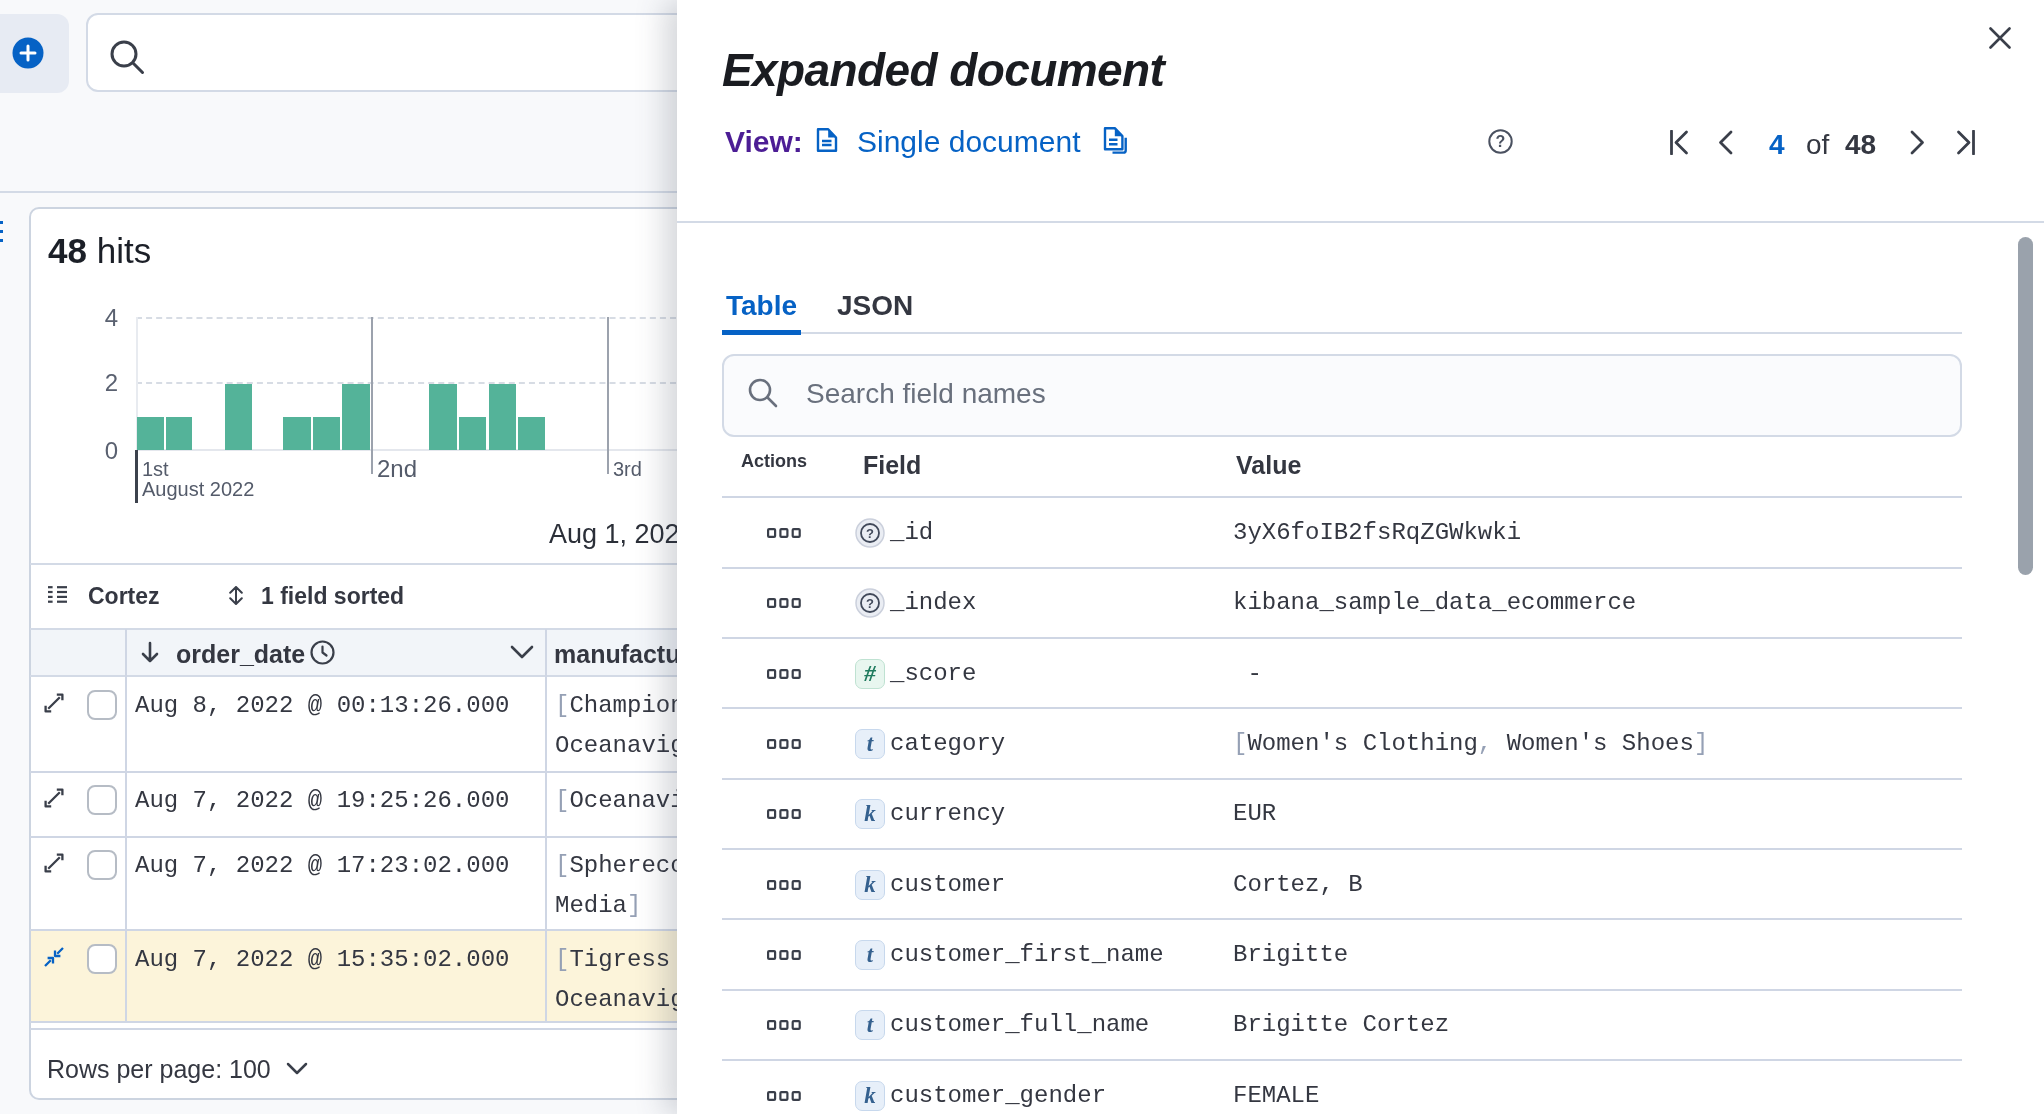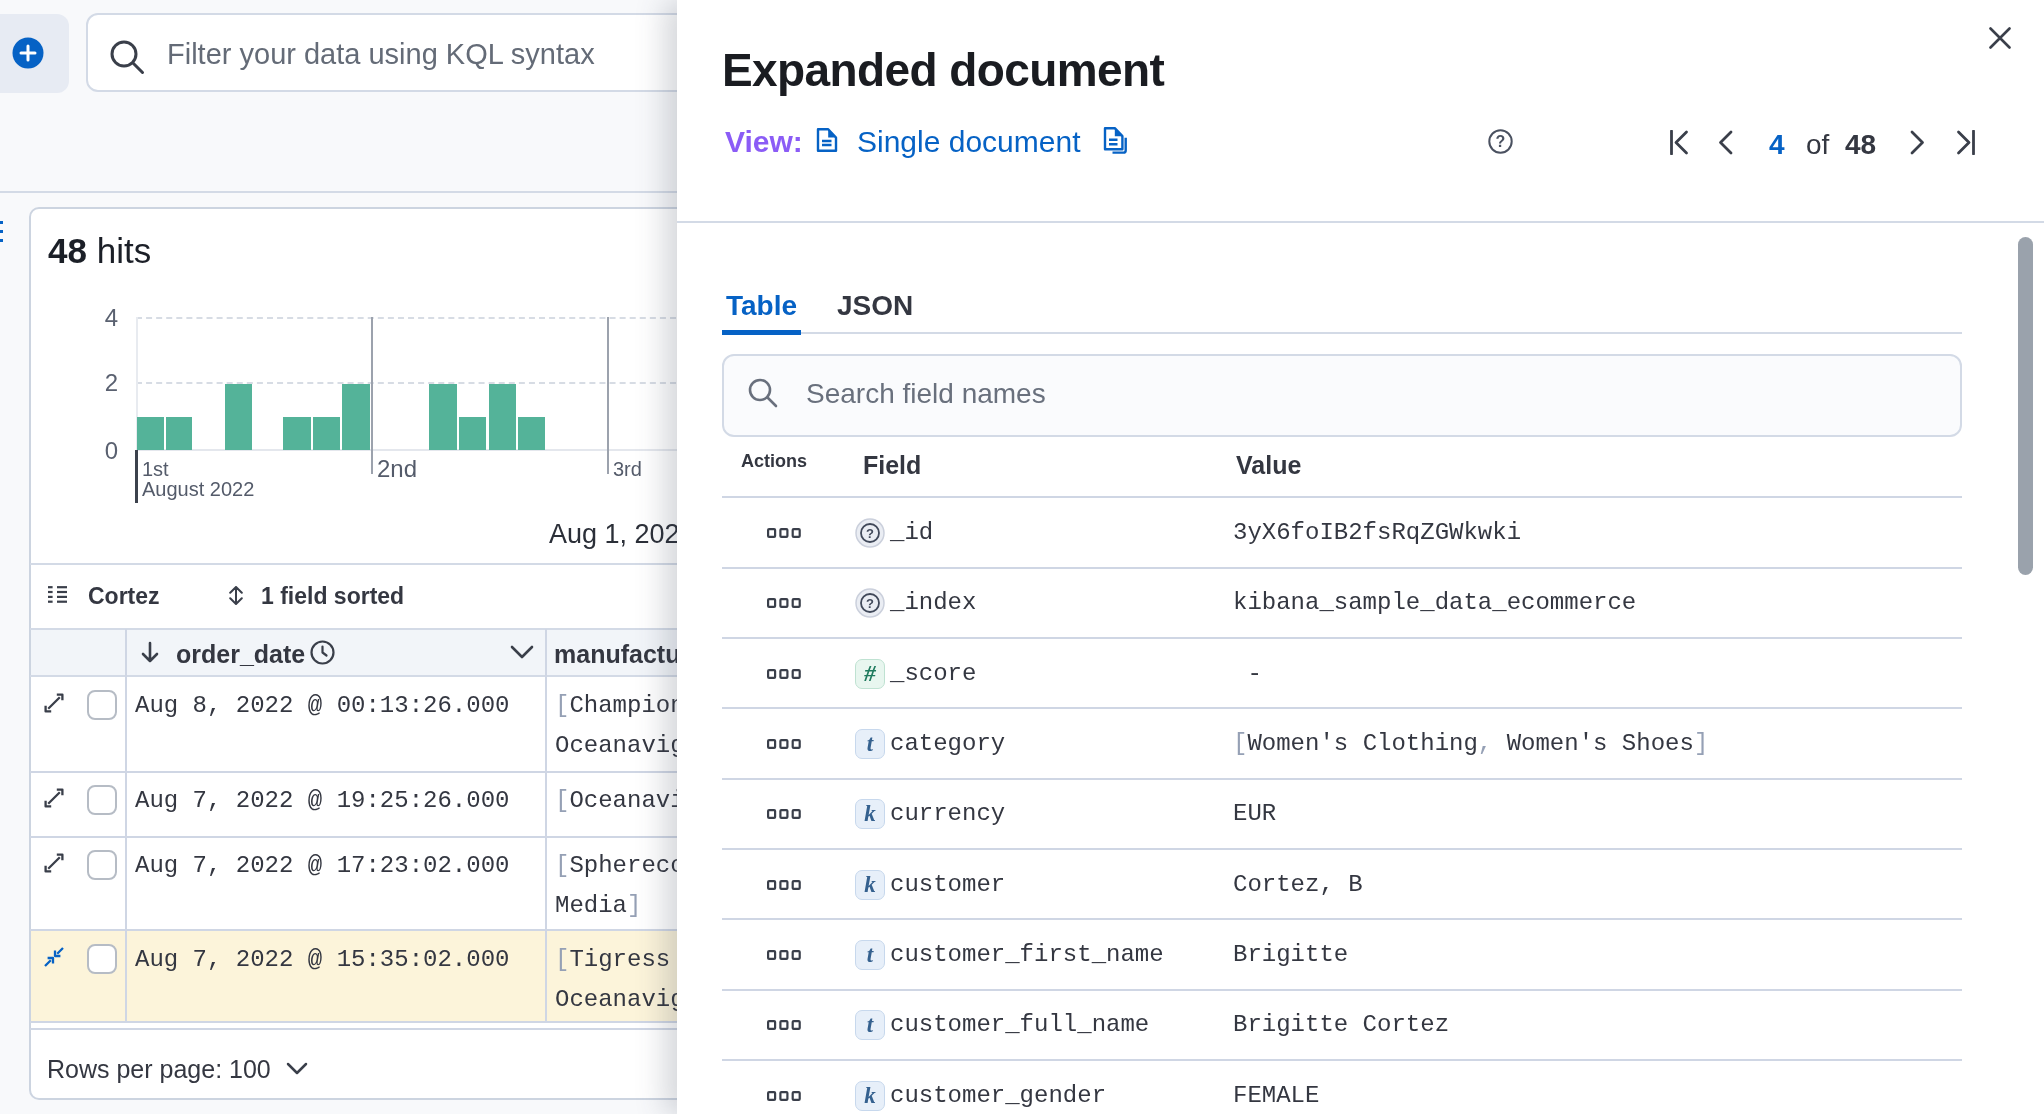--- a/index.html
+++ b/index.html
@@ -15,21 +15,20 @@
 <div class="abs" style="left:-16px;top:14px;width:85px;height:79px;border-radius:12px;background:#E7EBF3;"></div>
 <svg class="abs" style="left:12px;top:37px;" width="32" height="32">
       <circle cx="16" cy="16" r="15.5" fill="#0662C5"></circle>
       <path d="M9 16h14M16 9v14" stroke="#fff" stroke-width="3" stroke-linecap="round"></path>
     </svg>
 <div class="abs" style="left:86px;top:13px;width:604px;height:79px;border-radius:12px;background:#fff;border:2px solid #D3DAE6;"></div>
 <svg class="abs" style="left:109px;top:39px;" width="38" height="38" viewBox="0 0 38 38" fill="none">
       <circle cx="15" cy="15" r="12" stroke="#3A3F4A" stroke-width="3"></circle>
       <path d="M24 24l9.5 9.5" stroke="#3A3F4A" stroke-width="3" stroke-linecap="round"></path>
     </svg>
-<div class="abs" style="left:167px;top:38px;font-size:29px;color:#646B77;">Filter your data using KQL syntax</div>
 <div class="hline" style="left:0;top:191px;width:677px;"></div>
 <div class="abs" style="left:0;top:221.0px;width:3px;height:3px;background:#0662C5;"></div>
 <div class="abs" style="left:0;top:230.0px;width:3px;height:3px;background:#0662C5;"></div>
 <div class="abs" style="left:0;top:238.5px;width:3px;height:3px;background:#0662C5;"></div>
 <div class="abs" style="left:29px;top:207px;width:680px;height:893px;border:2px solid #CCD4E0;border-radius:10px;background:#fff;"></div>
 <div class="abs" style="left:48px;top:233px;font-size:35px;line-height:35px;color:#1B1F27;"><b>48</b> hits</div>
 <div class="abs" style="left:136px;top:317px;width:540px;height:0;border-top:2px dashed #D7DCE4;"></div>
 <div class="abs" style="left:136px;top:382px;width:540px;height:0;border-top:2px dashed #D7DCE4;"></div>
 <div class="vline" style="left:136px;top:317px;height:133px;background:#E8EBF0;"></div>
 <div class="abs" style="left:136px;top:449px;width:541px;height:2px;background:#E4E7ED;"></div>
@@ -120,22 +119,22 @@
 <div class="mono abs" style="left:555px;top:1000px;line-height:0;">Oceanavigations<span style="color:#95A0B5;">]</span></div>
 <div class="hline" style="left:30px;top:1028px;width:647px;background:#CFD6E4;"></div>
 <div class="abs" style="left:47px;top:1055px;font-size:25px;color:#343741;">Rows per page: 100</div>
 <svg class="abs" style="left:286px;top:1062px;" width="22" height="14" viewBox="0 0 22 14" fill="none">
       <path d="M2 2l9 9 9-9" stroke="#3A3F4A" stroke-width="2.5" stroke-linecap="round" stroke-linejoin="round"></path>
     </svg>
 <div class="abs" style="left:677px;top:0;width:1367px;height:1114px;background:#fff;box-shadow:-12px 0 28px rgba(60,70,85,0.22);"></div>
 <svg class="abs" style="left:1989px;top:27px;" width="22" height="22" viewBox="0 0 22 22" fill="none">
       <path d="M1.5 1.5l19 19M20.5 1.5l-19 19" stroke="#3A3F4A" stroke-width="2.6" stroke-linecap="round"></path>
     </svg>
-<div class="abs" style="left:722px;top:46px;font-size:46px;font-weight:700;letter-spacing:-0.6px;color:#1A1C21;line-height:48px;">Expanded document</div>
-<div class="abs" style="left:725px;top:125px;font-size:30px;font-weight:700;color:#8b5cf6;">View:</div>
+<div class="abs" style="left:722px;top:46px;font-size:46px;font-weight:700;letter-spacing:-0.6px;color:#1A1C21;line-height:48px;font-style:italic;">Expanded document</div>
+<div class="abs" style="left:725px;top:125px;font-size:30px;font-weight:700;color:#4c1d95;">View:</div>
 <svg class="abs" style="left:816px;top:128px;" width="22" height="24" viewBox="0 0 22 24" fill="none">
       <path d="M2 1.2h10.2l7.8 8.3v13.3H2z" stroke="#0662C5" stroke-width="2.4" stroke-linejoin="round"></path>
       <path d="M12.2 1.2l7.8 8.3h-7.8z" fill="#0662C5"></path>
       <path d="M6 13h9.5M6 17h9.5" stroke="#0662C5" stroke-width="2.4"></path>
     </svg>
 <a class="abs" style="left:857px;top:125px;font-size:30px;color:#0662C5;text-decoration:none;">Single document</a>
 <svg class="abs" style="left:1103px;top:126px;" width="26" height="29" viewBox="0 0 26 29" fill="none">
       <path d="M9.5 26.6h11a2.2 2.2 0 0 0 2.2-2.2V11.8" stroke="#0662C5" stroke-width="2.4" fill="none"></path>
       <path d="M2 2.2h9.8l7.6 8v13H2z" fill="#fff" stroke="#0662C5" stroke-width="2.4" stroke-linejoin="round"></path>
       <path d="M11.8 2.2l7.6 8h-7.6z" fill="#0662C5"></path>

